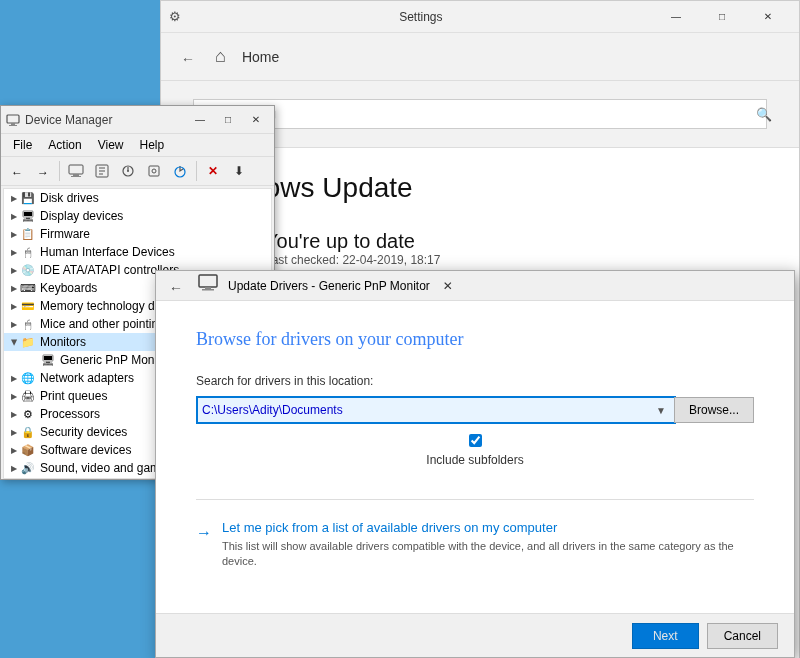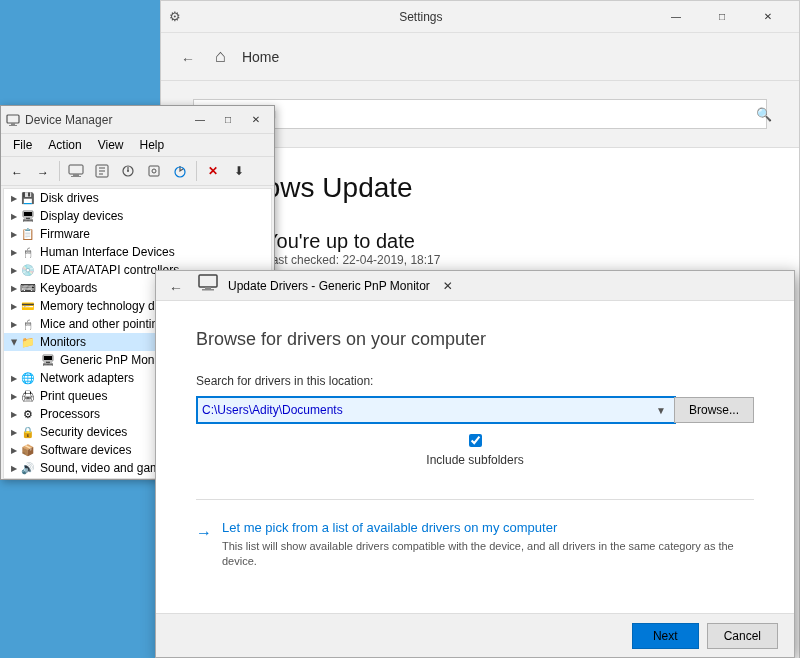--- a/index.html
+++ b/index.html
@@ -339,22 +339,23 @@
       align-items: center;
       justify-content: center;
     }
 
     .ud-content {
       padding: 28px 40px;
     }
     .ud-heading {
       font-size: 18px;
       font-weight: 400;
-      color: #404040;
+      color: #3b82f6;
       margin-bottom: 24px;
+      font-family: Liberation Serif, serif;
     }
     .ud-label {
       font-size: 12px;
       color: #333;
       margin-bottom: 8px;
     }
     .ud-path-row {
       display: flex;
       gap: 8px;
       margin-bottom: 10px;
@@ -437,21 +438,21 @@
       border-top: 1px solid #ddd;
       display: flex;
       align-items: center;
       justify-content: flex-end;
       padding: 0 16px;
       gap: 8px;
     }
     .ud-next-btn {
       padding: 5px 20px;
       background: #0078d7;
-      color: #000000;
+      color: #e5e5e5;
       border: 1px solid #0067b8;
       cursor: pointer;
       font-size: 12px;
     }
     .ud-cancel-btn {
       padding: 5px 16px;
       background: #e0e0e0;
       border: 1px solid #aaa;
       cursor: pointer;
       font-size: 12px;

